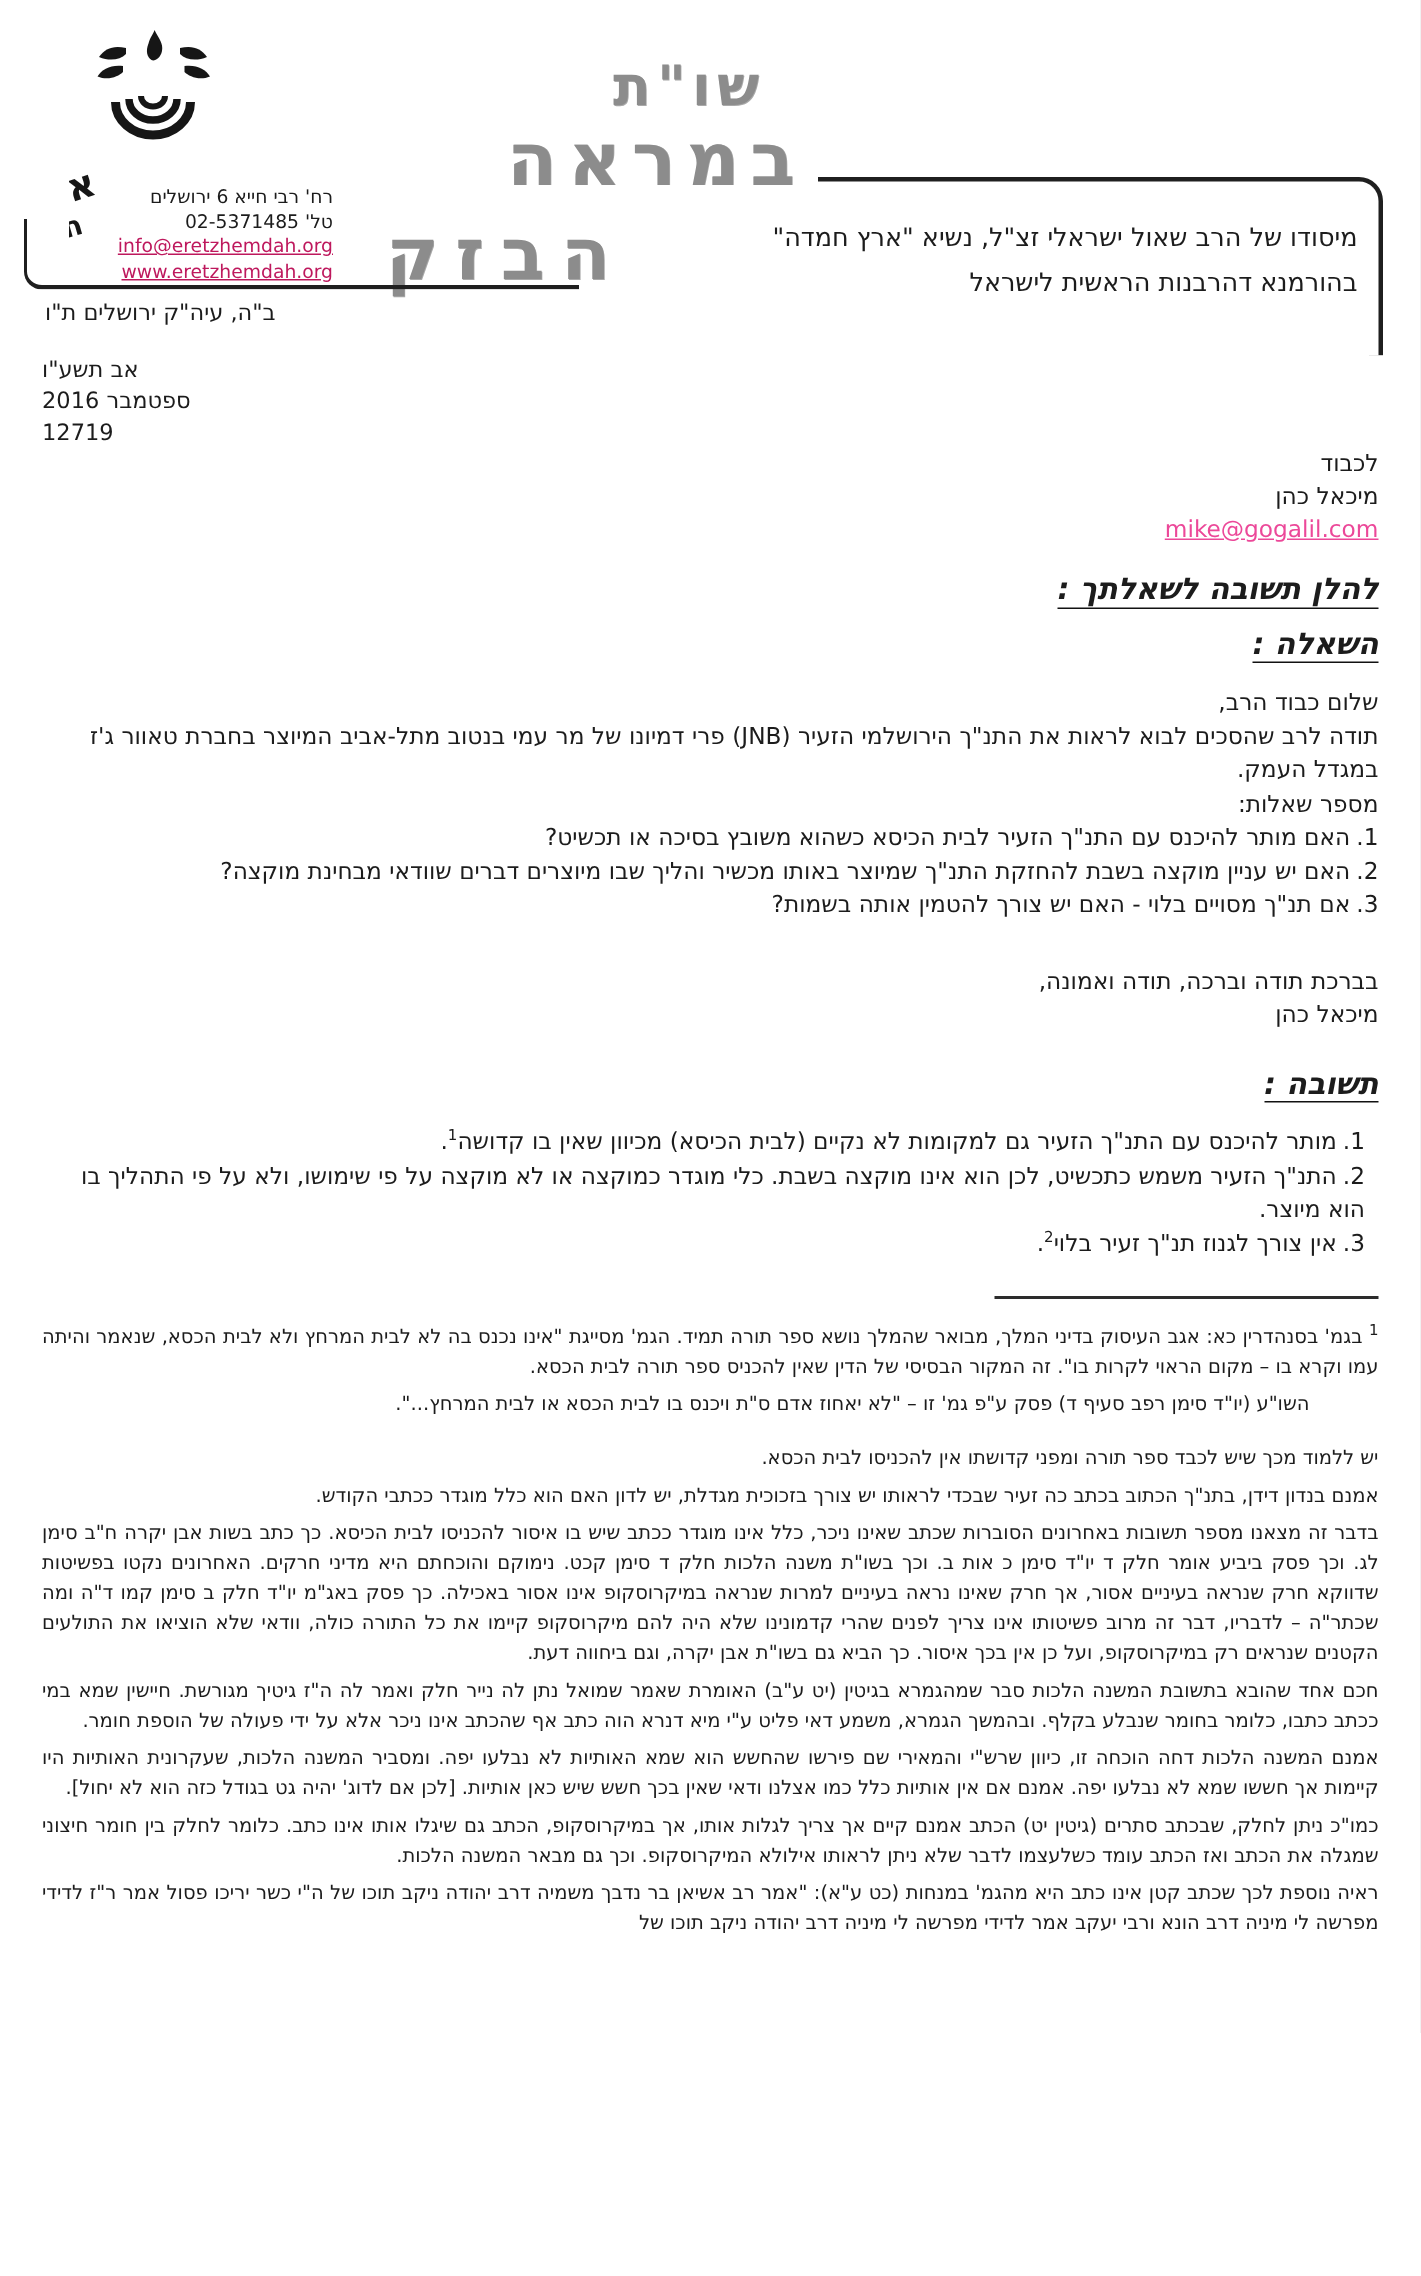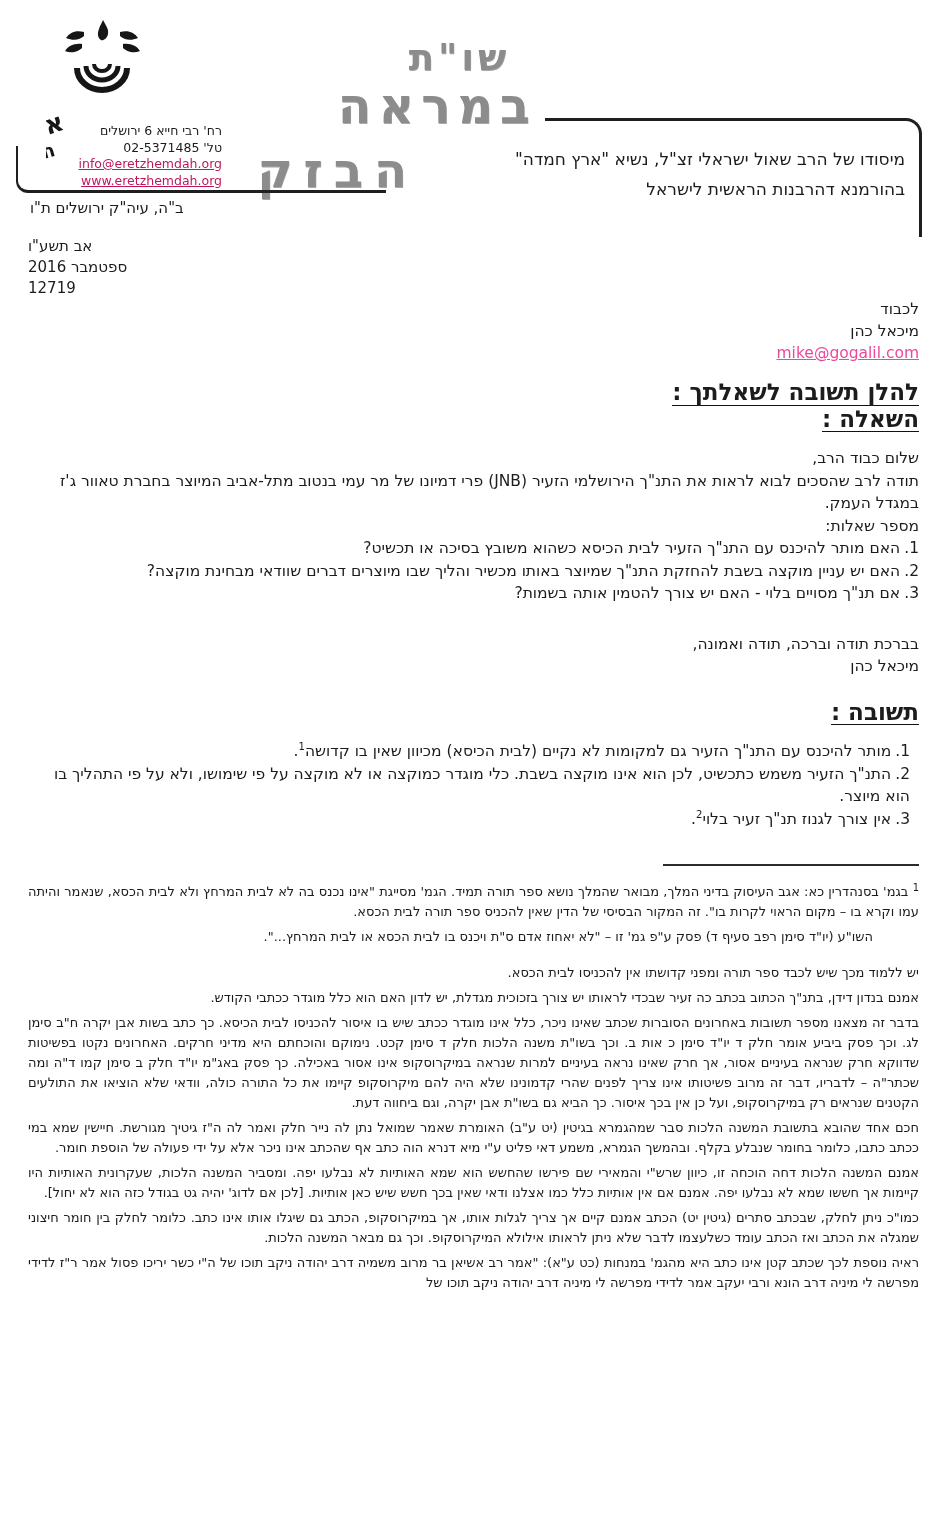--- a/index.html
+++ b/index.html
@@ -28,26 +28,26 @@
     border-bottom-left-radius:12px;
   }
   #subtitle{position:absolute;right:42px;top:144px;text-align:right;font-size:17px;line-height:30px;}
   #contact{position:absolute;left:22px;top:123px;width:200px;text-align:right;font-size:12.5px;line-height:16.5px;direction:rtl;}
   #contact .u{text-decoration:underline;color:#be185d;}
   #blessing{position:absolute;left:30px;top:199px;font-size:15px;direction:rtl;white-space:nowrap;}
   
   #refblock{position:absolute;left:28px;top:236px;text-align:left;font-size:15px;line-height:21px;direction:rtl;}
   
   #main{position:absolute;top:298px;right:28px;left:28px;text-align:right;font-size:15.5px;line-height:22.5px;}
-  .heading{font-weight:bold;font-size:23px;}
+  .heading{font-weight:bold;font-size:20px;font-style:italic;}
   .heading .hu{border-bottom:1.6px solid #111;display:inline-block;padding-bottom:1px;}
   #recipient{line-height:22px;}
   #recipient .u{text-decoration:underline;color:#ec4899;}
   #intro-heading{margin-top:17px;}
-  #q-heading{margin-top:2px;}
+  #q-heading{margin-top:12px;}
   #question-body{margin-top:15px;}
   .q-item{margin:0;}
   #signoff{margin-top:28px;}
   #a-heading{margin-top:23px;}
   #answer-list{margin-top:15px;padding-right:9px;}
   sup{font-size:10px;line-height:0;}
   .num{margin-left:4px;}
   
   #footnotes{position:absolute;top:864px;right:28px;left:28px;font-size:13px;line-height:20px;text-align:justify;}
   #fn-separator{width:256px;border-top:2.5px solid #2c2c2c;margin:0 0 7px auto;}
@@ -165,16 +165,16 @@
   <div id="footnotes">
     <div id="fn-separator"></div>
     <p><sup>1</sup> <span>בגמ' בסנהדרין כא: אגב העיסוק בדיני המלך, מבואר שהמלך נושא ספר תורה תמיד. הגמ' מסייגת "אינו נכנס בה לא לבית המרחץ ולא לבית הכסא, שנאמר והיתה עמו וקרא בו – מקום הראוי לקרות בו". זה המקור הבסיסי של הדין שאין להכניס ספר תורה לבית הכסא.</span></p>
     <p class="gap indent">השו"ע (יו"ד סימן רפב סעיף ד) פסק ע"פ גמ' זו – "לא יאחוז אדם ס"ת ויכנס בו לבית הכסא או לבית המרחץ...".</p>
     <p>יש ללמוד מכך שיש לכבד ספר תורה ומפני קדושתו אין להכניסו לבית הכסא.</p>
     <p class="gap">אמנם בנדון דידן, בתנ"ך הכתוב בכתב כה זעיר שבכדי לראותו יש צורך בזכוכית מגדלת, יש לדון האם הוא כלל מוגדר ככתבי הקודש.</p>
     <p class="gap">בדבר זה מצאנו מספר תשובות באחרונים הסוברות שכתב שאינו ניכר, כלל אינו מוגדר ככתב שיש בו איסור להכניסו לבית הכיסא. כך כתב בשות אבן יקרה ח"ב סימן לג. וכך פסק ביביע אומר חלק ד יו"ד סימן כ אות ב. וכך בשו"ת משנה הלכות חלק ד סימן קכט. נימוקם והוכחתם היא מדיני חרקים. האחרונים נקטו בפשיטות שדווקא חרק שנראה בעיניים אסור, אך חרק שאינו נראה בעיניים למרות שנראה במיקרוסקופ אינו אסור באכילה. כך פסק באג"מ יו"ד חלק ב סימן קמו ד"ה ומה שכתר"ה – לדבריו, דבר זה מרוב פשיטותו אינו צריך לפנים שהרי קדמונינו שלא היה להם מיקרוסקופ קיימו את כל התורה כולה, וודאי שלא הוציאו את התולעים הקטנים שנראים רק במיקרוסקופ, ועל כן אין בכך איסור. כך הביא גם בשו"ת אבן יקרה, וגם ביחווה דעת.</p>
     <p class="gap">חכם אחד שהובא בתשובת המשנה הלכות סבר שמהגמרא בגיטין (יט ע"ב) האומרת שאמר שמואל נתן לה נייר חלק ואמר לה ה"ז גיטיך מגורשת. חיישין שמא במי ככתב כתבו, כלומר בחומר שנבלע בקלף. ובהמשך הגמרא, משמע דאי פליט ע"י מיא דנרא הוה כתב אף שהכתב אינו ניכר אלא על ידי פעולה של הוספת חומר.</p>
     <p class="gap">אמנם המשנה הלכות דחה הוכחה זו, כיוון שרש"י והמאירי שם פירשו שהחשש הוא שמא האותיות לא נבלעו יפה. ומסביר המשנה הלכות, שעקרונית האותיות היו קיימות אך חששו שמא לא נבלעו יפה. אמנם אם אין אותיות כלל כמו אצלנו ודאי שאין בכך חשש שיש כאן אותיות. [לכן אם לדוג' יהיה גט בגודל כזה הוא לא יחול].</p>
     <p class="gap">כמו"כ ניתן לחלק, שבכתב סתרים (גיטין יט) הכתב אמנם קיים אך צריך לגלות אותו, אך במיקרוסקופ, הכתב גם שיגלו אותו אינו כתב. כלומר לחלק בין חומר חיצוני שמגלה את הכתב ואז הכתב עומד כשלעצמו לדבר שלא ניתן לראותו אילולא המיקרוסקופ. וכך גם מבאר המשנה הלכות.</p>
-    <p class="gap">ראיה נוספת לכך שכתב קטן אינו כתב היא מהגמ' במנחות (כט ע"א): "אמר רב אשיאן בר מרוב משמיה דרב יהודה ניקב תוכו של ה"י כשר יריכו פסול אמר ר"ז לדידי מפרשה לי מיניה דרב הונא ורבי יעקב אמר לדידי מפרשה לי מיניה דרב יהודה ניקב תוכו של</p>
+    <p class="gap">ראיה נוספת לכך שכתב קטן אינו כתב היא מהגמ' במנחות (כט ע"א): "אמר רב אשיאן בר נדבך משמיה דרב יהודה ניקב תוכו של ה"י כשר יריכו פסול אמר ר"ז לדידי מפרשה לי מיניה דרב הונא ורבי יעקב אמר לדידי מפרשה לי מיניה דרב יהודה ניקב תוכו של</p>
   </div>
 
 </div>
 
 </body></html>

